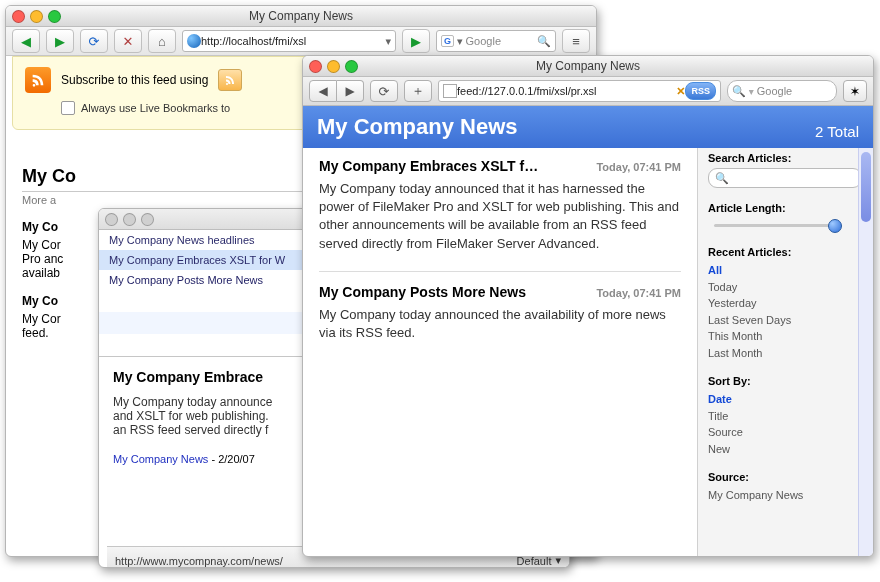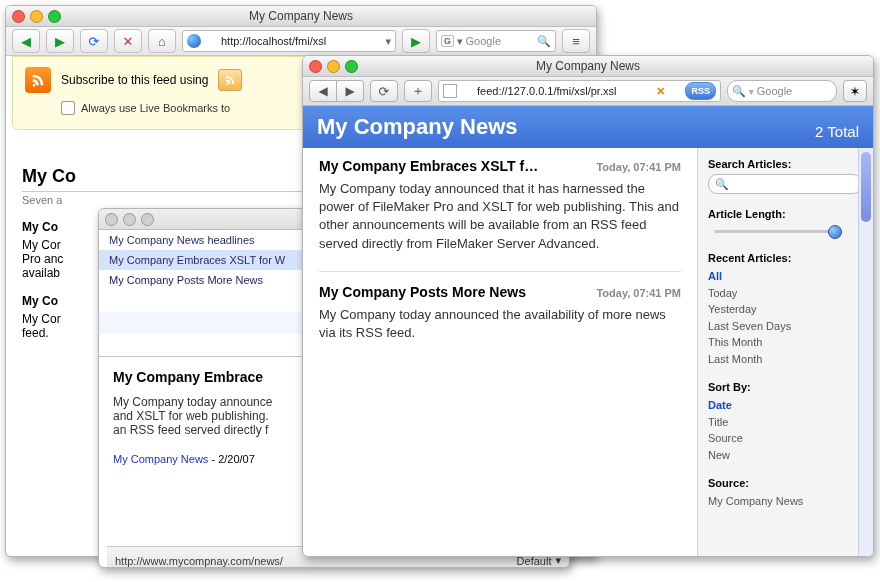--- a/index.html
+++ b/index.html
@@ -12,21 +12,21 @@
   .dot.r{background:#ff5f57;} .dot.y{background:#febc2e;} .dot.g{background:#28c840;}
   .dot.d{background:#d0d0d0;}
   .titletxt{position:absolute;left:0;right:0;text-align:center;font-size:12px;color:#3b3b3b;pointer-events:none;}
   
   .ff{left:5px;top:5px;width:590px;height:550px;z-index:1;}
   .ff .toolbar{height:28px;background:linear-gradient(#f6f6f6,#e6e6e6);border-bottom:1px solid #c6c6c6;display:flex;align-items:center;gap:6px;padding:0 6px;}
   .tbtn{width:26px;height:22px;border:1px solid #c0c0c0;border-radius:4px;background:linear-gradient(#fff,#e9e9e9);display:flex;align-items:center;justify-content:center;font-size:13px;color:#555;}
   .tbtn.blue{color:#1a63c9;}
   .tbtn.green{color:#179a2f;}
   .tbtn.red{color:#b04040;}
-  .loc{flex:1;height:20px;border:1px solid #b7b7b7;border-radius:3px;background:#fff;display:flex;align-items:center;gap:20px;padding:0 4px;font-size:11px;color:#222;}
+  .loc{flex:1;height:20px;border:1px solid #b7b7b7;border-radius:3px;background:#fff;display:flex;align-items:center;gap:0;padding:0 4px;font-size:11px;color:#222;}
   .loc .glob{width:14px;height:14px;border-radius:50%;background:radial-gradient(circle at 30% 30%,#7fc6ff,#1462b8);}
   .srch{width:110px;height:20px;border:1px solid #b7b7b7;border-radius:3px;background:#fff;display:flex;align-items:center;gap:3px;padding:0 4px;color:#888;font-size:11px;}
   .ff .body{position:relative;padding:0;}
   .ffsub{margin:0 6px;padding:10px 12px 14px 12px;background:#fffcdf;border:1px solid #e6dfa5;border-bottom-left-radius:6px;border-bottom-right-radius:6px;}
   .ffsub .row1{display:flex;align-items:center;gap:10px;}
   .rssbig{width:26px;height:26px;border-radius:4px;background:linear-gradient(#fd9b2a,#f26b00);display:flex;align-items:center;justify-content:center;}
   .rssbig svg{width:16px;height:16px;}
   .rssbtn{width:22px;height:20px;border:1px solid #d0a757;border-radius:3px;background:linear-gradient(#ffe0a8,#f8b64b);display:flex;align-items:center;justify-content:center;}
   .ffsub .row2{margin-top:8px;display:flex;align-items:center;gap:6px;padding-left:36px;font-size:11px;color:#333;}
   .chk{width:12px;height:12px;border:1px solid #999;border-radius:2px;background:#fff;}
@@ -63,21 +63,21 @@
   .sf .hero{background:linear-gradient(#5a8fe8,#3c70d5);color:#fff;padding:8px 14px;display:flex;align-items:flex-end;justify-content:space-between;}
   .sf .hero h1{margin:0;font-size:22px;font-weight:bold;}
   .sf .main{display:flex;height:calc(100% - 20px - 28px - 42px);}
   .sf .feed{flex:1;overflow:auto;padding:10px 16px;}
   .sf .feed .entry{margin-bottom:18px;}
   .sf .feed .entry .hd{display:flex;justify-content:space-between;align-items:baseline;}
   .sf .feed .entry .hd b{font-size:14px;}
   .sf .feed .entry .hd .time{color:#8a8a8a;font-size:11px;font-weight:bold;}
   .sf .feed .entry .bd{margin-top:6px;color:#333;font-size:13px;line-height:1.4;}
   .sf .feed hr{border:none;border-top:1px solid #dcdcdc;margin:6px 0 12px 0;}
-  .sf .side{width:140px;border-left:1px solid #d0d0d0;background:#f4f4f4;padding:10px 10px;font-size:11px;overflow:auto;}
+  .sf .side{width:140px;border-left:1px solid #d0d0d0;background:#f4f4f4;padding:4px 10px;font-size:11px;overflow:auto;}
   .sf .side h4{margin:0 0 4px 0;font-size:11px;}
   .sf .side .grp{margin-bottom:14px;}
   .sf .side .searchpill{width:100%;height:18px;border:1px solid #bbb;border-radius:9px;background:#fff;display:flex;align-items:center;padding:0 6px;color:#888;}
   .sf .side .slider{position:relative;height:14px;margin-top:4px;}
   .sf .side .slider .track{position:absolute;left:6px;right:6px;top:6px;height:3px;background:#c8c8c8;border-radius:2px;}
   .sf .side .slider .thumb{position:absolute;right:6px;top:1px;width:12px;height:12px;border-radius:50%;background:radial-gradient(circle at 30% 30%,#9fc9ff,#2f6fd8);border:1px solid #2558a0;}
   .sf .side .opt{color:#555;line-height:1.5;cursor:default;}
   .sf .side .opt.sel{color:#1349d6;font-weight:bold;}
   .sf .scroll{width:14px;background:#e9ecfb;border-left:1px solid #c8cdef;position:relative;}
   .sf .scroll .thumb{position:absolute;left:2px;right:2px;top:4px;height:70px;border-radius:6px;background:linear-gradient(#a9b8f2,#7a8de4);}
@@ -130,21 +130,21 @@
               </svg>
         </div>
       </div>
       <div class="row2">
         <span class="chk"></span>
         <span>Always use Live Bookmarks to</span>
       </div>
     </div>
     <div class="ffpage">
       <h2>My Co</h2>
-      <div class="sub">Seven a</div>
+      <div class="sub">More a</div>
       <div class="art">
         <b>My Co</b>
         <span style="white-space:pre-line">My Cor
 Pro anc
 availab</span>
       </div>
       <div class="art">
         <b>My Co</b>
         <span style="white-space:pre-line">My Cor
 feed.</span>

